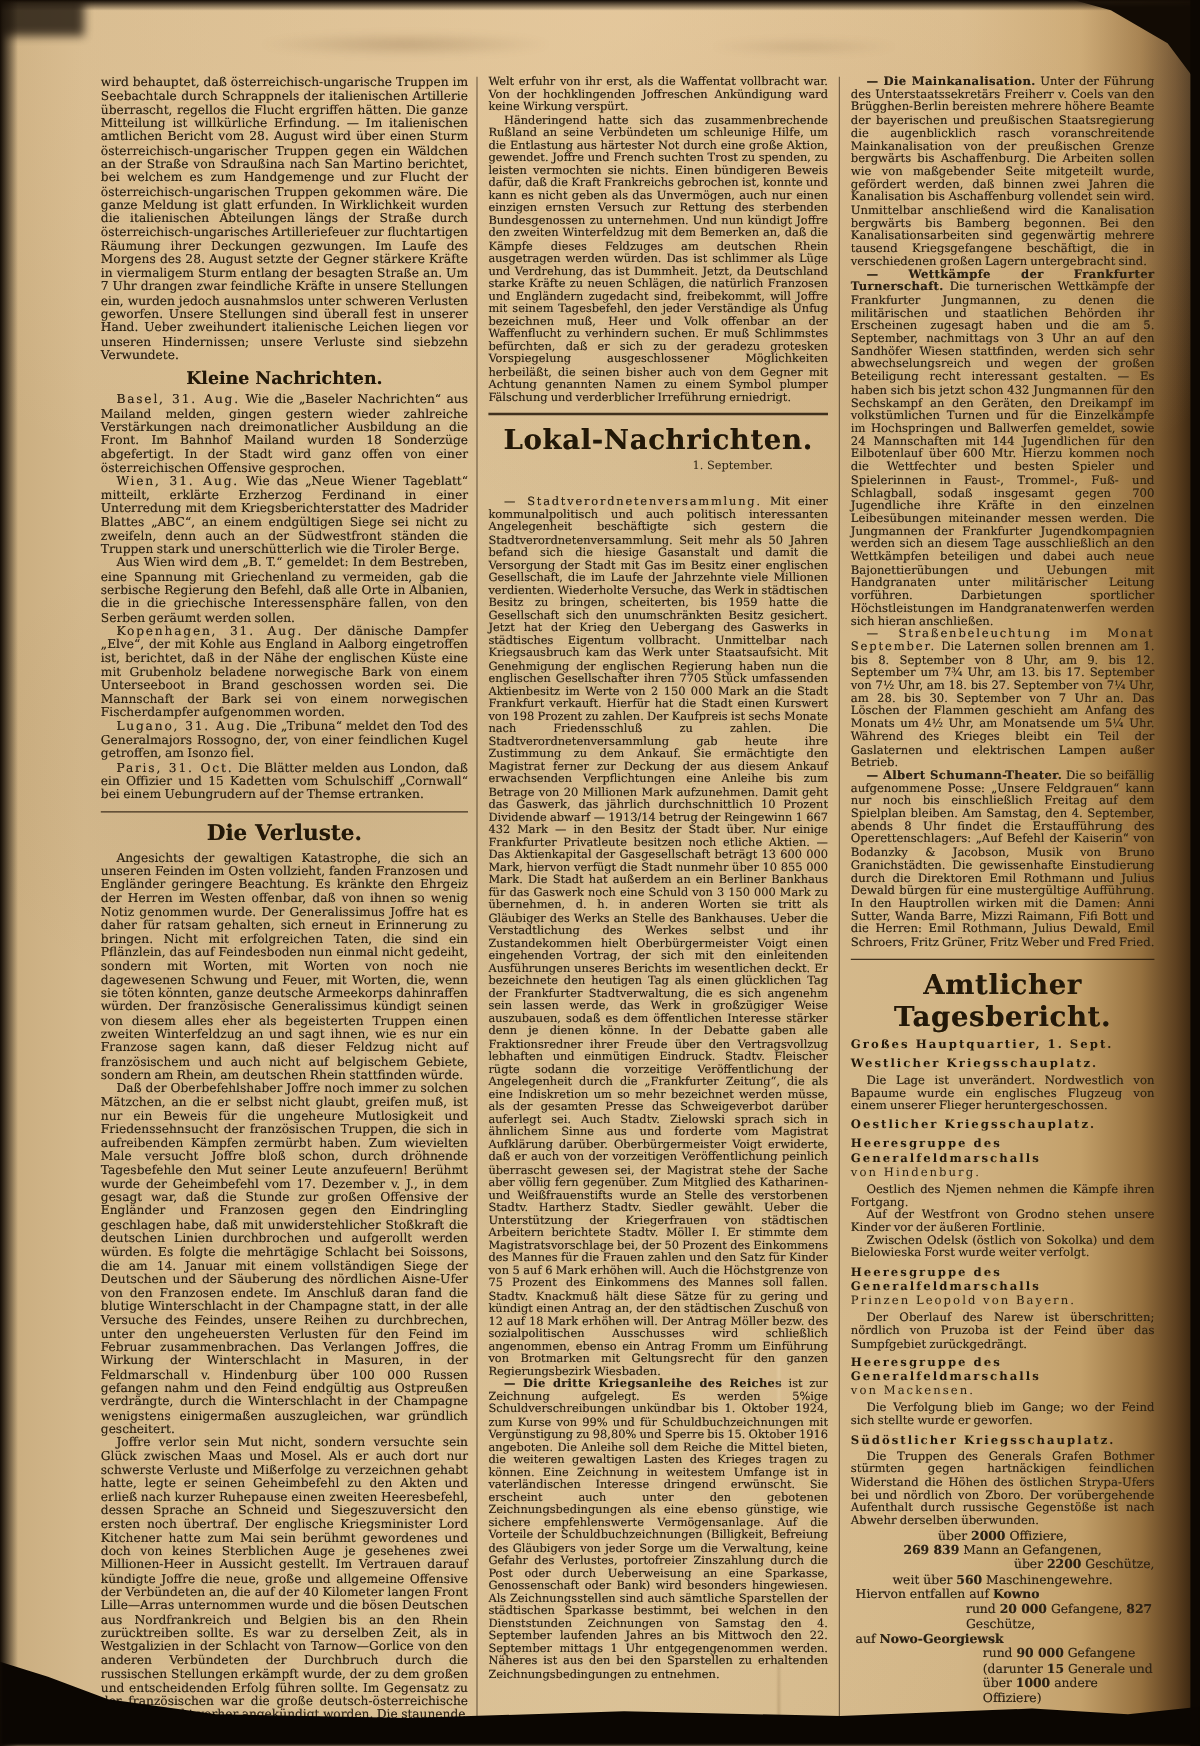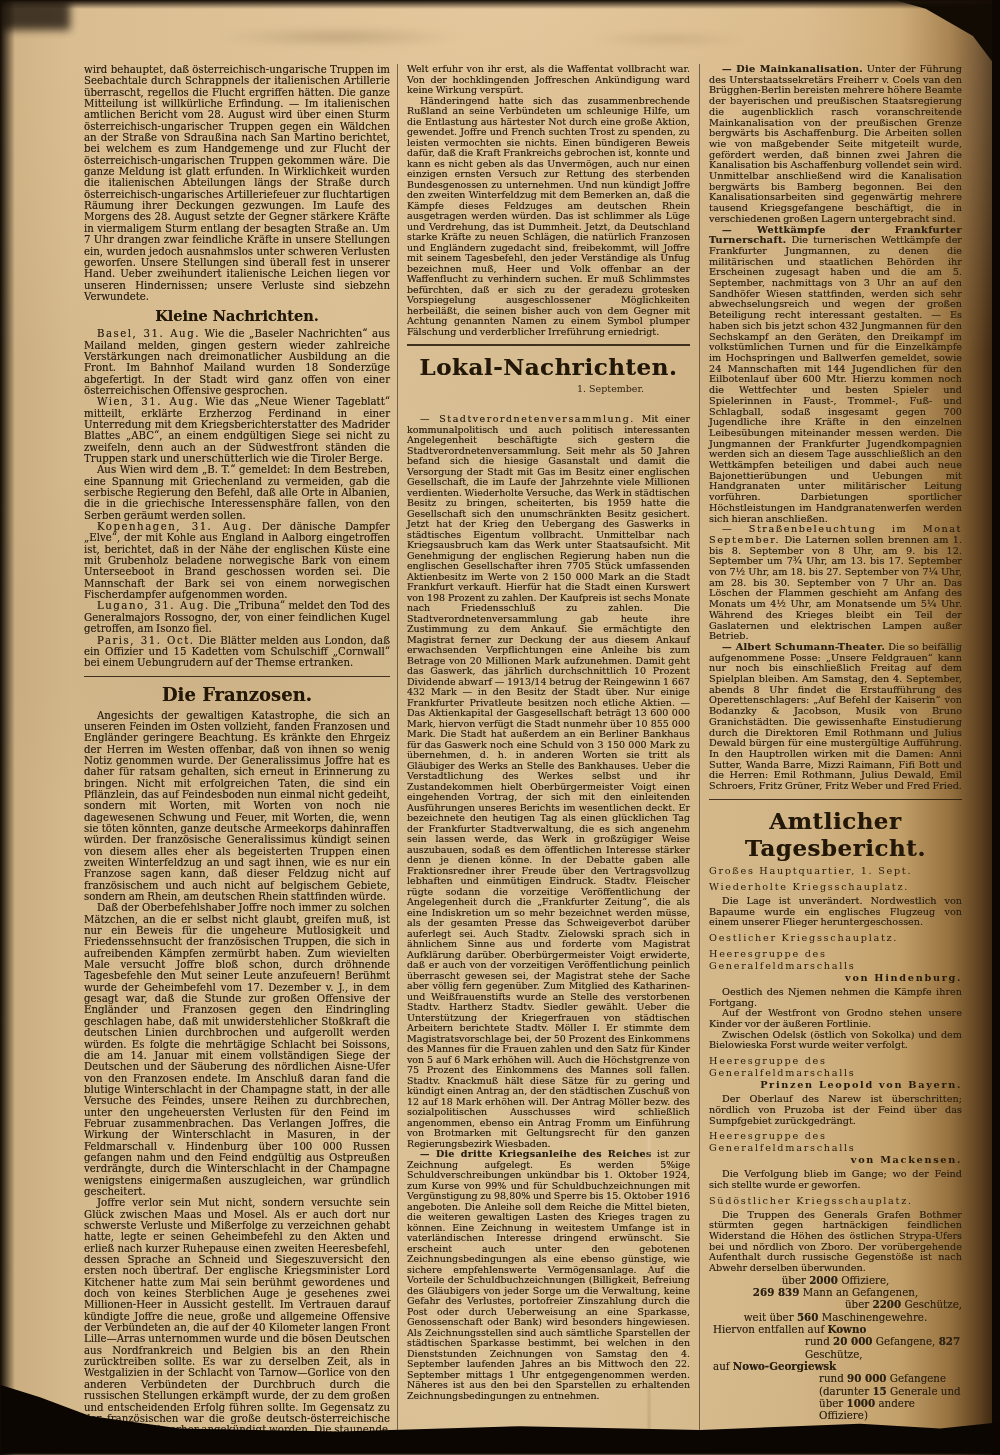--- a/index.html
+++ b/index.html
@@ -59,22 +59,22 @@
   .heading{font-weight:bold;color:#231808;text-align:center;text-shadow:0 0 .5px rgba(35,24,8,.6);}
   .heading.md{font-size:14.5px;margin:5px 0 4px;}
   .heading.md2{font-size:18px;margin:7px 0 5px;}
   .heading.xl{font-size:23px;margin:7px 0 3px;letter-spacing:.5px;}
   .rule{border-top:1.3px solid rgba(38,25,11,.85);margin:7px 0 0;}
   .rule.thick{border-top-width:2.2px;}
 
   .dateline{text-align:right;padding-right:46px;font-size:var(--fs);color:#2c2113;margin:0 0 20px;}
 
   .subhead{color:#231808;font-size:var(--fs);line-height:12px;margin:4px 0 3px;}
-  .subhead .sh1{font-weight:normal;letter-spacing:1.7px;}
-  .subhead .sh2{font-weight:bold;letter-spacing:1.7px;text-align:right;}
+  .subhead .sh1{font-weight:bold;letter-spacing:1.7px;}
+  .subhead .sh2{font-weight:normal;letter-spacing:1.7px;text-align:left;}
 
   .stat{font-size:10.3px;line-height:12.3px;color:#2c2113;text-shadow:0 0 .4px rgba(44,33,19,.5);}
 </style>
 </head>
 <body>
 
 <div class="page">
   <div class="ghost"></div>
   <div class="ghost2"></div>
 
@@ -82,21 +82,21 @@
     <div class="col col0">
         <p class="para noindent">wird behauptet, daß österreichisch-ungarische Truppen im Seebachtale durch Schrappnels der italienischen Artillerie überrascht, regellos die Flucht ergriffen hätten. Die ganze Mitteilung ist willkürliche Erfindung. — Im italienischen amtlichen Bericht vom 28. August wird über einen Sturm österreichisch-ungarischer Truppen gegen ein Wäldchen an der Straße von Sdraußina nach San Martino berichtet, bei welchem es zum Handgemenge und zur Flucht der österreichisch-ungarischen Truppen gekommen wäre. Die ganze Meldung ist glatt erfunden. In Wirklichkeit wurden die italienischen Abteilungen längs der Straße durch österreichisch-ungarisches Artilleriefeuer zur fluchtartigen Räumung ihrer Deckungen gezwungen. Im Laufe des Morgens des 28. August setzte der Gegner stärkere Kräfte in viermaligem Sturm entlang der besagten Straße an. Um 7 Uhr drangen zwar feindliche Kräfte in unsere Stellungen ein, wurden jedoch ausnahmslos unter schweren Verlusten geworfen. Unsere Stellungen sind überall fest in unserer Hand. Ueber zweihundert italienische Leichen liegen vor unseren Hindernissen; unsere Verluste sind siebzehn Verwundete.</p>
         <div class="heading md">Kleine Nachrichten.</div>
         <p class="para"><span class="lead-sp">Basel, 31. Aug.</span> Wie die „Baseler Nachrichten“ aus Mailand melden, gingen gestern wieder zahlreiche Verstärkungen nach dreimonatlicher Ausbildung an die Front. Im Bahnhof Mailand wurden 18 Sonderzüge abgefertigt. In der Stadt wird ganz offen von einer österreichischen Offensive gesprochen.</p>
         <p class="para"><span class="lead-sp">Wien, 31. Aug.</span> Wie das „Neue Wiener Tageblatt“ mitteilt, erklärte Erzherzog Ferdinand in einer Unterredung mit dem Kriegsberichterstatter des Madrider Blattes „ABC“, an einem endgültigen Siege sei nicht zu zweifeln, denn auch an der Südwestfront ständen die Truppen stark und unerschütterlich wie die Tiroler Berge.</p>
         <p class="para">Aus Wien wird dem „B. T.“ gemeldet: In dem Bestreben, eine Spannung mit Griechenland zu vermeiden, gab die serbische Regierung den Befehl, daß alle Orte in Albanien, die in die griechische Interessensphäre fallen, von den Serben geräumt werden sollen.</p>
         <p class="para"><span class="lead-sp">Kopenhagen, 31. Aug.</span> Der dänische Dampfer „Elve“, der mit Kohle aus England in Aalborg eingetroffen ist, berichtet, daß in der Nähe der englischen Küste eine mit Grubenholz beladene norwegische Bark von einem Unterseeboot in Brand geschossen worden sei. Die Mannschaft der Bark sei von einem norwegischen Fischerdampfer aufgenommen worden.</p>
         <p class="para"><span class="lead-sp">Lugano, 31. Aug.</span> Die „Tribuna“ meldet den Tod des Generalmajors Rossogno, der, von einer feindlichen Kugel getroffen, am Isonzo fiel.</p>
         <p class="para"><span class="lead-sp">Paris, 31. Oct.</span> Die Blätter melden aus London, daß ein Offizier und 15 Kadetten vom Schulschiff „Cornwall“ bei einem Uebungrudern auf der Themse ertranken.</p>
         <div class="rule"></div>
-        <div class="heading md2">Die Franzosen.</div>
+        <div class="heading md2">Die Verluste.</div>
         <p class="para">Angesichts der gewaltigen Katastrophe, die sich an unseren Feinden im Osten vollzieht, fanden Franzosen und Engländer geringere Beachtung. Es kränkte den Ehrgeiz der Herren im Westen offenbar, daß von ihnen so wenig Notiz genommen wurde. Der Generalissimus Joffre hat es daher für ratsam gehalten, sich erneut in Erinnerung zu bringen. Nicht mit erfolgreichen Taten, die sind ein Pflänzlein, das auf Feindesboden nun einmal nicht gedeiht, sondern mit Worten, mit Worten von noch nie dagewesenen Schwung und Feuer, mit Worten, die, wenn sie töten könnten, ganze deutsche Armeekorps dahinraffen würden. Der französische Generalissimus kündigt seinen von diesem alles eher als begeisterten Truppen einen zweiten Winterfeldzug an und sagt ihnen, wie es nur ein Franzose sagen kann, daß dieser Feldzug nicht auf französischem und auch nicht auf belgischem Gebiete, sondern am Rhein, am deutschen Rhein stattfinden würde.</p>
         <p class="para">Daß der Oberbefehlshaber Joffre noch immer zu solchen Mätzchen, an die er selbst nicht glaubt, greifen muß, ist nur ein Beweis für die ungeheure Mutlosigkeit und Friedenssehnsucht der französischen Truppen, die sich in aufreibenden Kämpfen zermürbt haben. Zum wievielten Male versucht Joffre bloß schon, durch dröhnende Tagesbefehle den Mut seiner Leute anzufeuern! Berühmt wurde der Geheimbefehl vom 17. Dezember v. J., in dem gesagt war, daß die Stunde zur großen Offensive der Engländer und Franzosen gegen den Eindringling geschlagen habe, daß mit unwiderstehlicher Stoßkraft die deutschen Linien durchbrochen und aufgerollt werden würden. Es folgte die mehrtägige Schlacht bei Soissons, die am 14. Januar mit einem vollständigen Siege der Deutschen und der Säuberung des nördlichen Aisne-Ufer von den Franzosen endete. Im Anschluß daran fand die blutige Winterschlacht in der Champagne statt, in der alle Versuche des Feindes, unsere Reihen zu durchbrechen, unter den ungeheuersten Verlusten für den Feind im Februar zusammenbrachen. Das Verlangen Joffres, die Wirkung der Winterschlacht in Masuren, in der Feldmarschall v. Hindenburg über 100 000 Russen gefangen nahm und den Feind endgültig aus Ostpreußen verdrängte, durch die Winterschlacht in der Champagne wenigstens einigermaßen auszugleichen, war gründlich gescheitert.</p>
         <p class="para">Joffre verlor sein Mut nicht, sondern versuchte sein Glück zwischen Maas und Mosel. Als er auch dort nur schwerste Verluste und Mißerfolge zu verzeichnen gehabt hatte, legte er seinen Geheimbefehl zu den Akten und erließ nach kurzer Ruhepause einen zweiten Heeresbefehl, dessen Sprache an Schneid und Siegeszuversicht den ersten noch übertraf. Der englische Kriegsminister Lord Kitchener hatte zum Mai sein berühmt gewordenes und doch von keines Sterblichen Auge je gesehenes zwei Millionen-Heer in Aussicht gestellt. Im Vertrauen darauf kündigte Joffre die neue, große und allgemeine Offensive der Verbündeten an, die auf der 40 Kilometer langen Front Lille—Arras unternommen wurde und die bösen Deutschen aus Nordfrankreich und Belgien bis an den Rhein zurücktreiben sollte. Es war zu derselben Zeit, als in Westgalizien in der Schlacht von Tarnow—Gorlice von den anderen Verbündeten der Durchbruch durch die russischen Stellungen erkämpft wurde, der zu dem großen und entscheidenden Erfolg führen sollte. Im Gegensatz zu der französischen war die große deutsch-österreichische Offensive nicht vorher angekündigt worden. Die staunende</p>
       </div>
     <div class="col col1">
         <p class="para noindent">Welt erfuhr von ihr erst, als die Waffentat vollbracht war. Von der hochklingenden Joffreschen Ankündigung ward keine Wirkung verspürt.</p>
         <p class="para">Händeringend hatte sich das zusammenbrechende Rußland an seine Verbündeten um schleunige Hilfe, um die Entlastung aus härtester Not durch eine große Aktion, gewendet. Joffre und French suchten Trost zu spenden, zu leisten vermochten sie nichts. Einen bündigeren Beweis dafür, daß die Kraft Frankreichs gebrochen ist, konnte und kann es nicht geben als das Unvermögen, auch nur einen einzigen ernsten Versuch zur Rettung des sterbenden Bundesgenossen zu unternehmen. Und nun kündigt Joffre den zweiten Winterfeldzug mit dem Bemerken an, daß die Kämpfe dieses Feldzuges am deutschen Rhein ausgetragen werden würden. Das ist schlimmer als Lüge und Verdrehung, das ist Dummheit. Jetzt, da Deutschland starke Kräfte zu neuen Schlägen, die natürlich Franzosen und Engländern zugedacht sind, freibekommt, will Joffre mit seinem Tagesbefehl, den jeder Verständige als Unfug bezeichnen muß, Heer und Volk offenbar an der Waffenflucht zu verhindern suchen. Er muß Schlimmstes befürchten, daß er sich zu der geradezu grotesken Vorspiegelung ausgeschlossener Möglichkeiten herbeiläßt, die seinen bisher auch von dem Gegner mit Achtung genannten Namen zu einem Symbol plumper Fälschung und verderblicher Irreführung erniedrigt.</p>
         <div class="rule thick"></div>
         <div class="heading xl">Lokal-Nachrichten.</div>
         <div class="dateline">1. September.</div>
@@ -107,21 +107,21 @@
         <p class="para"><span class="lead-bold">— Die Mainkanalisation.</span> Unter der Führung des Unterstaatssekretärs Freiherr v. Coels van den Brügghen-Berlin bereisten mehrere höhere Beamte der bayerischen und preußischen Staatsregierung die augenblicklich rasch voranschreitende Mainkanalisation von der preußischen Grenze bergwärts bis Aschaffenburg. Die Arbeiten sollen wie von maßgebender Seite mitgeteilt wurde, gefördert werden, daß binnen zwei Jahren die Kanalisation bis Aschaffenburg vollendet sein wird. Unmittelbar anschließend wird die Kanalisation bergwärts bis Bamberg begonnen. Bei den Kanalisationsarbeiten sind gegenwärtig mehrere tausend Kriegsgefangene beschäftigt, die in verschiedenen großen Lagern untergebracht sind.</p>
         <p class="para"><span class="lead-bold">— Wettkämpfe der Frankfurter Turnerschaft.</span> Die turnerischen Wettkämpfe der Frankfurter Jungmannen, zu denen die militärischen und staatlichen Behörden ihr Erscheinen zugesagt haben und die am 5. September, nachmittags von 3 Uhr an auf den Sandhöfer Wiesen stattfinden, werden sich sehr abwechselungsreich und wegen der großen Beteiligung recht interessant gestalten. — Es haben sich bis jetzt schon 432 Jungmannen für den Sechskampf an den Geräten, den Dreikampf im volkstümlichen Turnen und für die Einzelkämpfe im Hochspringen und Ballwerfen gemeldet, sowie 24 Mannschaften mit 144 Jugendlichen für den Eilbotenlauf über 600 Mtr. Hierzu kommen noch die Wettfechter und besten Spieler und Spielerinnen in Faust-, Trommel-, Fuß- und Schlagball, sodaß insgesamt gegen 700 Jugendliche ihre Kräfte in den einzelnen Leibesübungen miteinander messen werden. Die Jungmannen der Frankfurter Jugendkompagnien werden sich an diesem Tage ausschließlich an den Wettkämpfen beteiligen und dabei auch neue Bajonettierübungen und Uebungen mit Handgranaten unter militärischer Leitung vorführen. Darbietungen sportlicher Höchstleistungen im Handgranatenwerfen werden sich hieran anschließen.</p>
         <p class="para"><span class="lead-sp">— Straßenbeleuchtung im Monat September.</span> Die Laternen sollen brennen am 1. bis 8. September von 8 Uhr, am 9. bis 12. September um 7¾ Uhr, am 13. bis 17. September von 7½ Uhr, am 18. bis 27. September von 7¼ Uhr, am 28. bis 30. September von 7 Uhr an. Das Löschen der Flammen geschieht am Anfang des Monats um 4½ Uhr, am Monatsende um 5¼ Uhr. Während des Krieges bleibt ein Teil der Gaslaternen und elektrischen Lampen außer Betrieb.</p>
         <p class="para"><span class="lead-bold">— Albert Schumann-Theater.</span> Die so beifällig aufgenommene Posse: „Unsere Feldgrauen“ kann nur noch bis einschließlich Freitag auf dem Spielplan bleiben. Am Samstag, den 4. September, abends 8 Uhr findet die Erstaufführung des Operettenschlagers: „Auf Befehl der Kaiserin“ von Bodanzky &amp; Jacobson, Musik von Bruno Granichstädten. Die gewissenhafte Einstudierung durch die Direktoren Emil Rothmann und Julius Dewald bürgen für eine mustergültige Aufführung. In den Hauptrollen wirken mit die Damen: Anni Sutter, Wanda Barre, Mizzi Raimann, Fifi Bott und die Herren: Emil Rothmann, Julius Dewald, Emil Schroers, Fritz Grüner, Fritz Weber und Fred Fried.</p>
         <div class="rule"></div>
         <div class="heading xl">Amtlicher Tagesbericht.</div>
         <div class="subhead">
           <div class="sh1">Großes Hauptquartier, 1. Sept.</div>
         </div>
         <div class="subhead">
-          <div class="sh1">Wiederholte Kriegsschauplatz.</div>
+          <div class="sh1">Westlicher Kriegsschauplatz.</div>
         </div>
         <p class="para">Die Lage ist unverändert. Nordwestlich von Bapaume wurde ein englisches Flugzeug von einem unserer Flieger heruntergeschossen.</p>
         <div class="subhead">
           <div class="sh1">Oestlicher Kriegsschauplatz.</div>
         </div>
         <div class="subhead">
           <div class="sh1">Heeresgruppe des Generalfeldmarschalls</div>
           <div class="sh2">von Hindenburg.</div>
         </div>
         <p class="para">Oestlich des Njemen nehmen die Kämpfe ihren Fortgang.</p>

